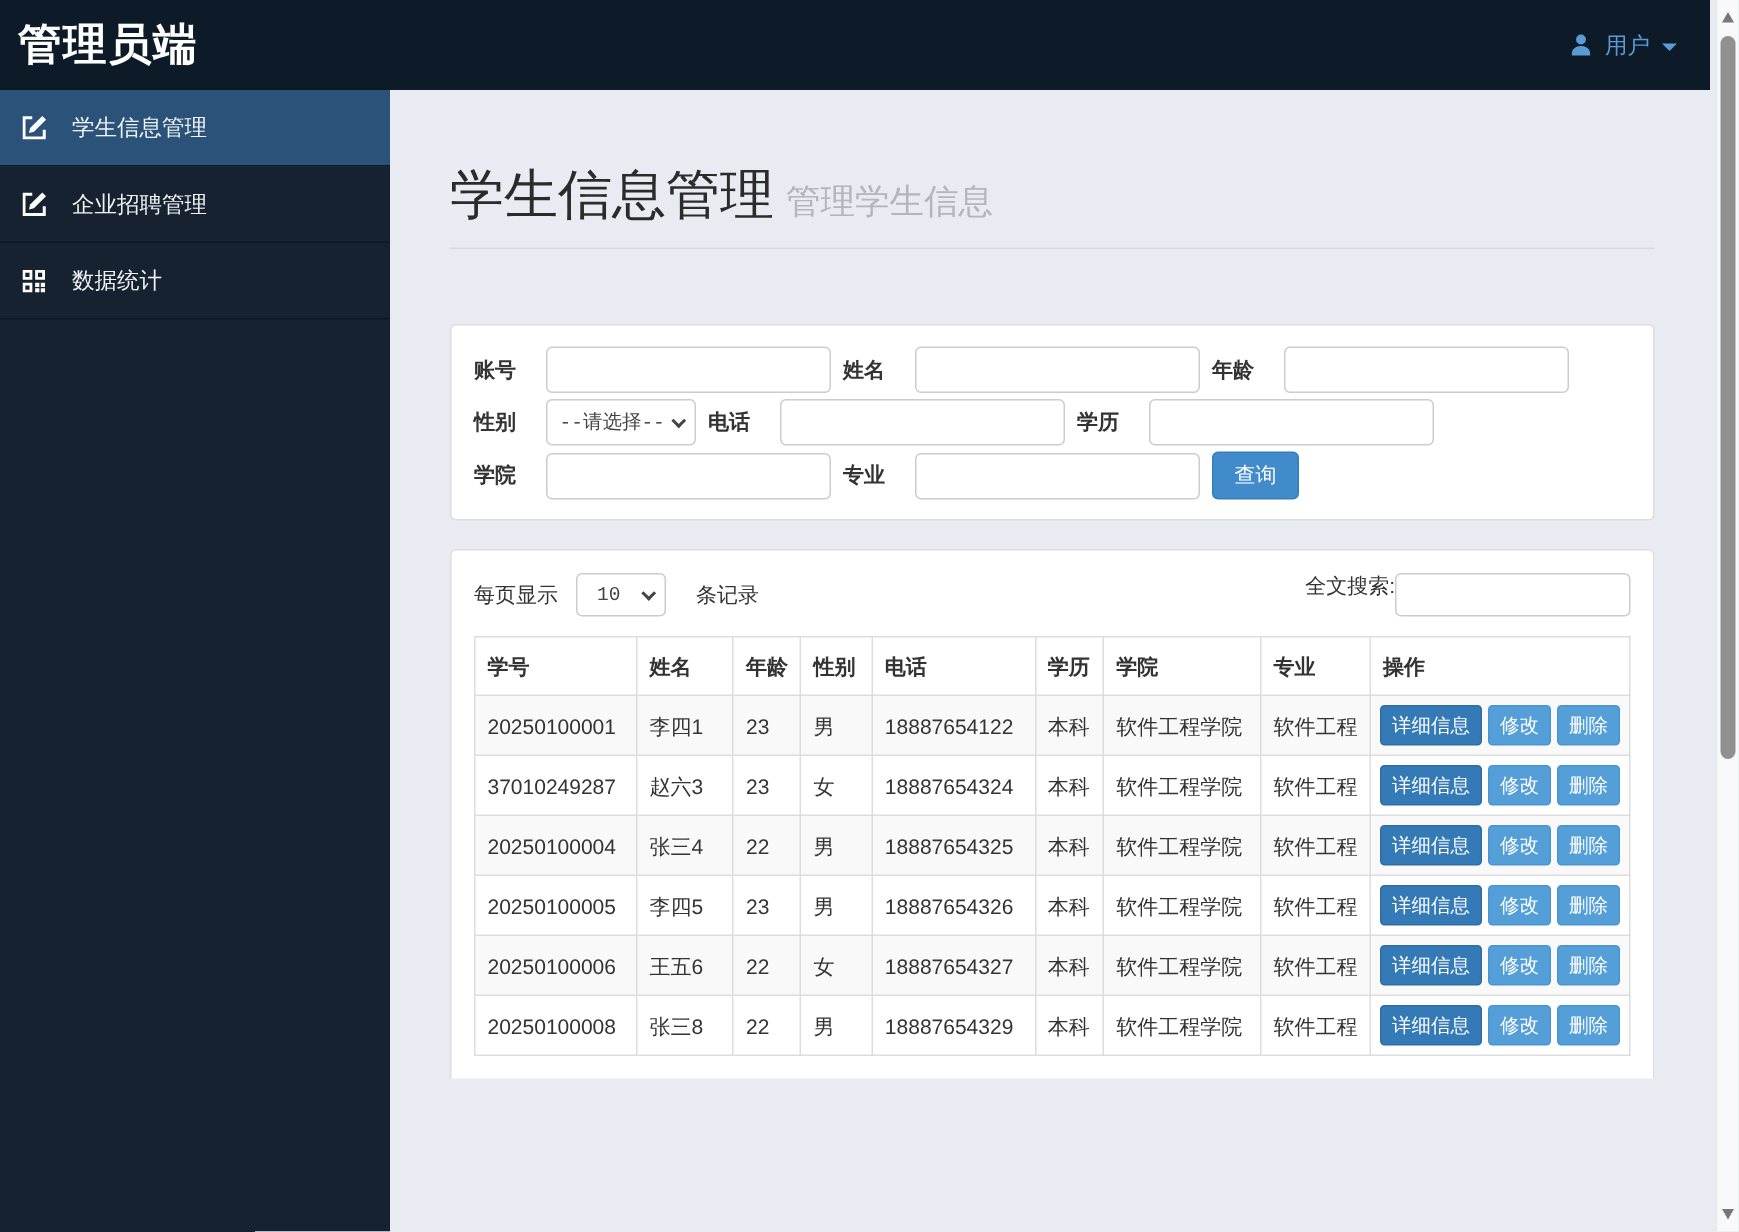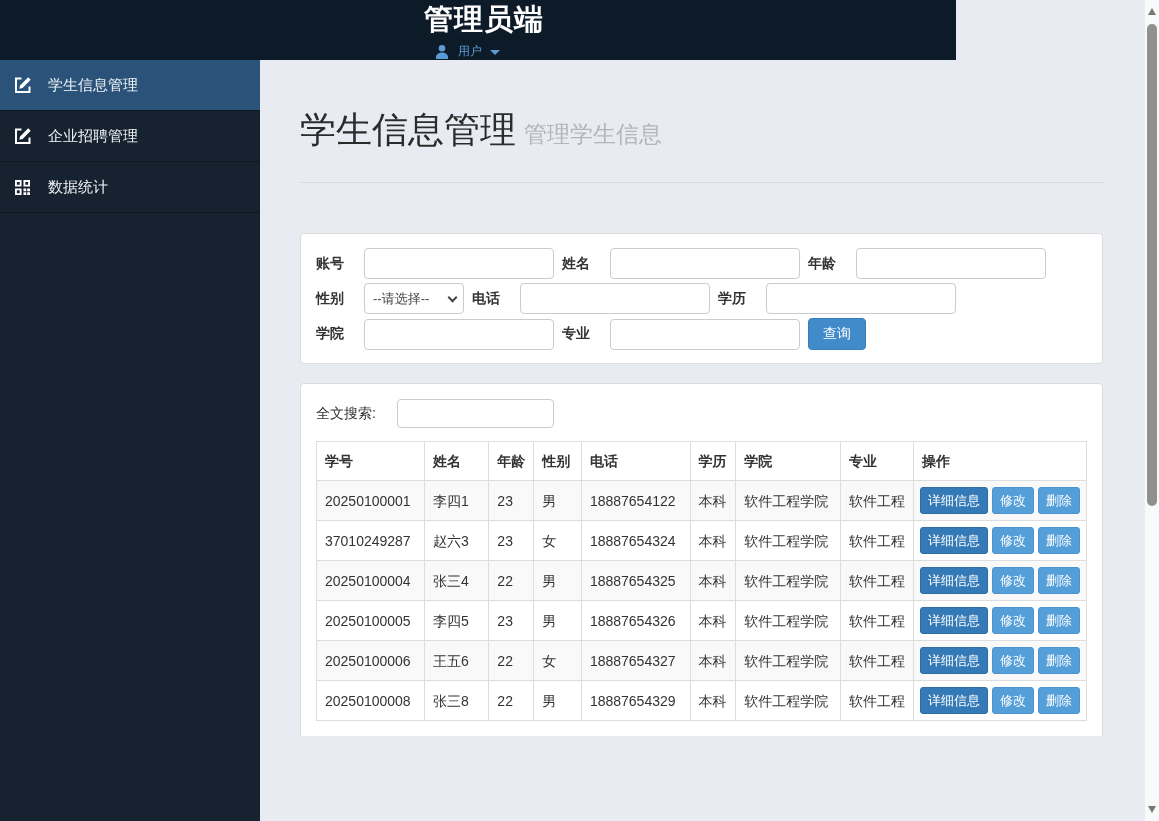--- a/index.html
+++ b/index.html
@@ -4,66 +4,66 @@
 <style>
   * { margin:0; padding:0; box-sizing:border-box; }
   html,body { width:1159px; height:821px; }
   body {
     position:relative; overflow:hidden;
     font-family:"Liberation Sans","DejaVu Sans",sans-serif;
     background:#e8ecf2; color:#333;
   }
   
   .navbar {
-    position:absolute; top:0; left:0; width:956px; height:60px;
-    background:#0d1a28; display:flex; align-items:center; justify-content:space-between; z-index:5;flex-direction:column;
+    position:absolute; top:0; left:0; width:1140px; height:60px;
+    background:#0d1a28; display:flex; align-items:center; justify-content:space-between; z-index:5;
   }
   .brand { color:#fff; font-size:29px; font-weight:bold; padding-left:12px; letter-spacing:1px; }
-  .user-menu { display:flex; align-items:center; gap:8px; margin-right:22px; color:#5b9bd5; font-size:12px; cursor:pointer; }
+  .user-menu { display:flex; align-items:center; gap:8px; margin-right:22px; color:#5b9bd5; font-size:15px; cursor:pointer; }
   .caret { width:0; height:0; border-left:5px solid transparent; border-right:5px solid transparent; border-top:5px solid #5b9bd5; margin-top:2px; }
   
   .sidebar { position:absolute; top:60px; left:0; width:260px; height:761px; background:#16222f; }
   .side-item {
     height:51px; display:flex; align-items:center; gap:17px; padding-left:15px;
     color:#eef2f5; font-size:15px; border-bottom:1px solid #0e1825; cursor:pointer;
   }
   .side-item.active { background:#2b5379; }
   .side-icon { display:flex; width:16px; flex:0 0 16px; }
   
   .main { position:absolute; top:60px; left:260px; width:884px; height:761px; background:#e8ecf2; overflow:hidden; }
   .container { width:803px; margin-left:40px; }
-  .page-header { margin-top:46px; padding-bottom:27px; border-bottom:1px solid #d5dae1; }
+  .page-header { margin-top:46px; padding-bottom:10px; border-bottom:1px solid #d5dae1; }
   .page-title { font-size:36px; color:#2b2b2b; }
   .page-subtitle { font-size:23px; color:#b2b6bb; margin-left:8px; }
   .panel { background:#fff; border:1px solid #ddd; border-radius:4px; }
   
   .search-panel { margin-top:50px; padding:14px 15px 13px 15px; }
   .form-row { display:flex; align-items:center; margin-bottom:4px; }
   .form-row:last-child { margin-bottom:0; }
   .form-row label { font-weight:bold; font-size:14px; color:#333; margin-right:20px; white-space:nowrap; }
   .f-input { height:31px; border:1px solid #ccc; border-radius:4px; font-size:14px; padding:0 8px; color:#555; outline:none; background:#fff; }
   .w190 { width:190px; margin-right:8px; }
   .select-wrap { position:relative; display:inline-flex; margin-right:8px; }
   .select-wrap select {
     appearance:none; -webkit-appearance:none; width:100%; height:31px; background:#fff;
-    border:1px solid #ccc; border-radius:4px; font-size:13px; color:#444; padding:0 20px 0 8px; outline:none;
+    border:1px solid #ccc; border-radius:4px; font-size:13px; color:#444; padding:0 20px 0 8px; outline:none;font-family:Liberation Mono, monospace;
   }
   .w100 { width:100px; }
   .w60 { width:60px; }
   .w60 select { height:29px; padding:0 16px 0 13px; }
   .chev { position:absolute; right:8px; top:11px; width:7px; height:7px; border-right:2px solid #444; border-bottom:2px solid #444; transform:rotate(45deg); pointer-events:none; }
   .w60 .chev { top:10px; }
   .btn-primary { background:#428bca; border:1px solid #357ebd; color:#ffffff; font-size:14px; padding:6px 14px; border-radius:4px; cursor:pointer; }
   
   .list-panel { margin-top:19px; border-radius:4px 4px 0 0; border-bottom:none; }
   .panel-heading { padding:12px 15px; font-size:14px; font-weight:bold; color:#222; border-bottom:1px solid #ddd; }
   .panel-body { padding:15px; }
   .toolbar { display:flex; justify-content:space-between; align-items:center; margin-bottom:13px; font-size:14px; color:#333; }
   .per-page { display:flex; align-items:center; gap:12px; }
-  .global-search { display:flex; align-items:center; gap:21px; }
+  .global-search { display:flex; align-items:flex-start; gap:0; }
   .search-box { width:157px; height:29px; }
   
   .data-table { width:100%; border-collapse:collapse; font-size:14px; color:#333; border:1px solid #ddd; }
   .data-table th, .data-table td { border:1px solid #ddd; padding:9px 8px; text-align:left; line-height:20px; white-space:nowrap; }
   .data-table th { font-weight:bold; }
   .data-table tbody tr:nth-child(odd) { background:#f9f9f9; }
   .data-table th:nth-child(1){width:111px;} .data-table th:nth-child(2){width:71px;}
   .data-table th:nth-child(3){width:44px;}  .data-table th:nth-child(4){width:49px;}
   .data-table th:nth-child(5){width:112px;} .data-table th:nth-child(6){width:46px;}
   .data-table th:nth-child(7){width:107px;} .data-table th:nth-child(8){width:72px;}
@@ -155,20 +155,28 @@
         <input class="f-input w190" style="">
         <label>专业</label>
         <input class="f-input w190" style="">
         <button class="btn-primary">查询</button>
       </div>
     </section>
 
     <section class="panel list-panel">
       <div class="panel-body">
         <div class="toolbar">
+          <div class="per-page">
+            <span>每页显示</span>
+            <span class="select-wrap w60">
+              <select><option>10</option></select>
+              <span class="chev"></span>
+            </span>
+            <span>条记录</span>
+          </div>
           <div class="global-search">
             <span>全文搜索:</span>
             <input class="f-input search-box" style="">
           </div>
         </div>
         <table class="data-table">
           <thead>
               <tr id="thead-row">
                 <th>学号</th>
                 <th>姓名</th>

